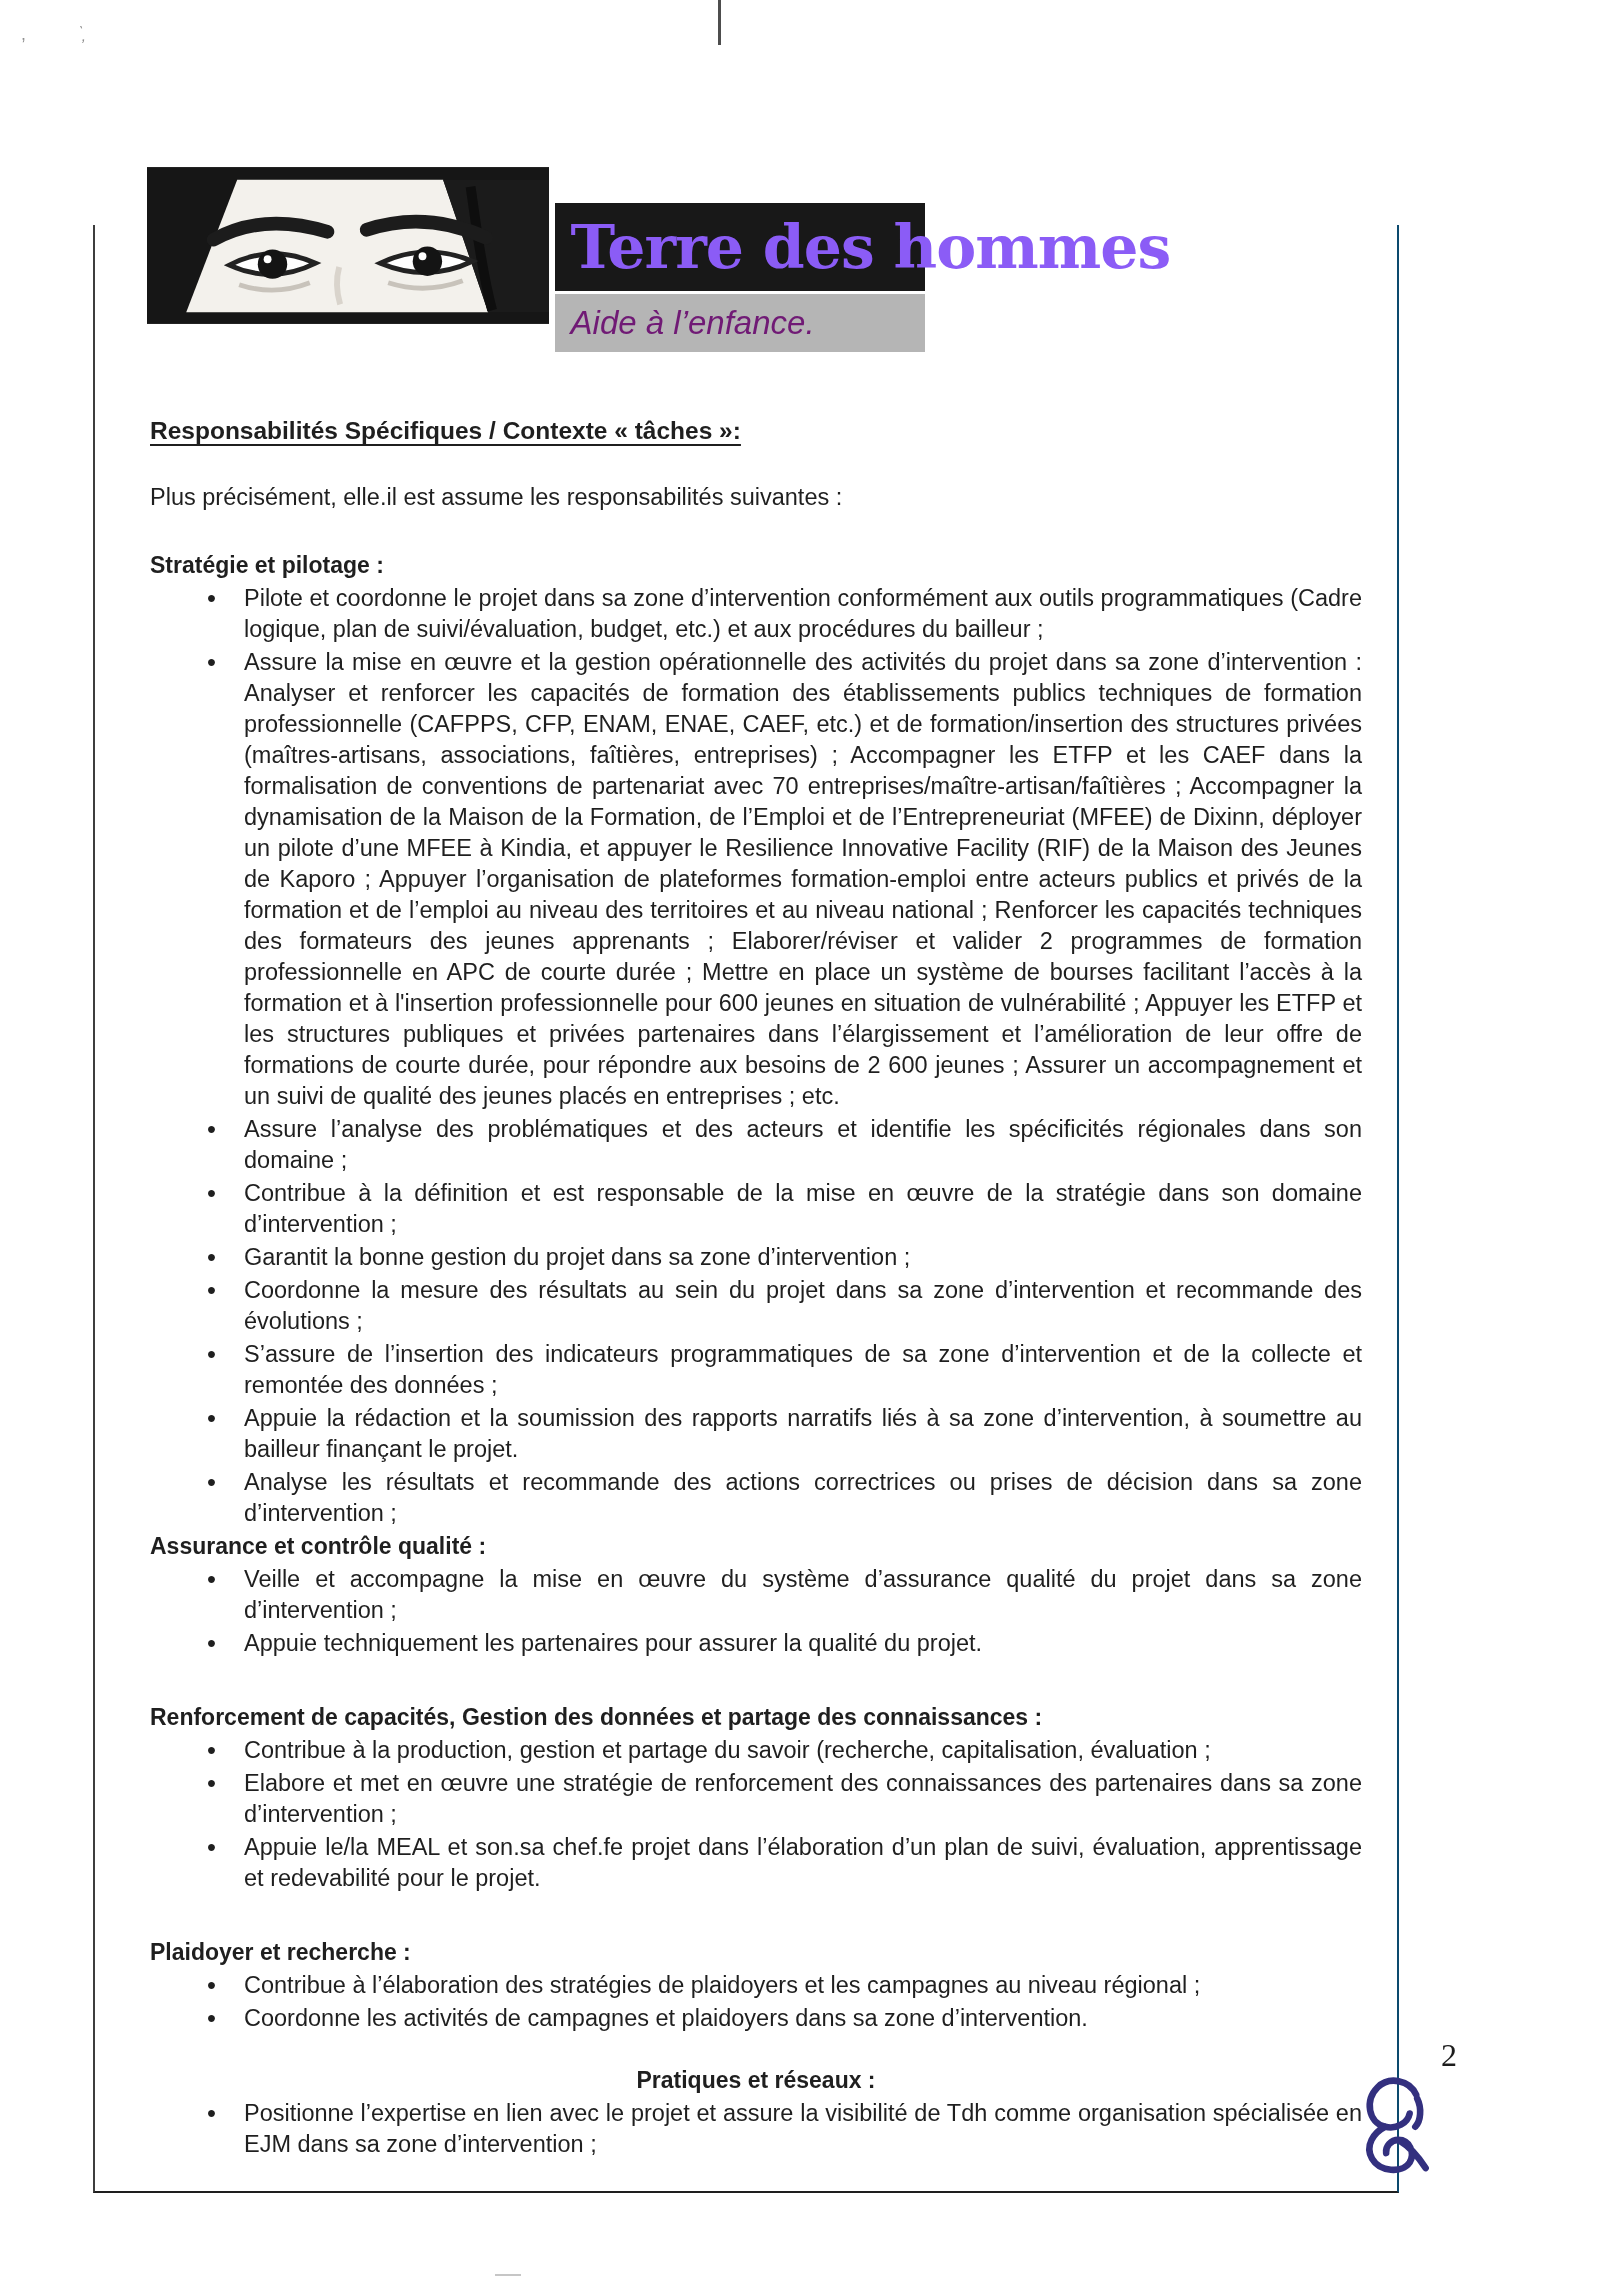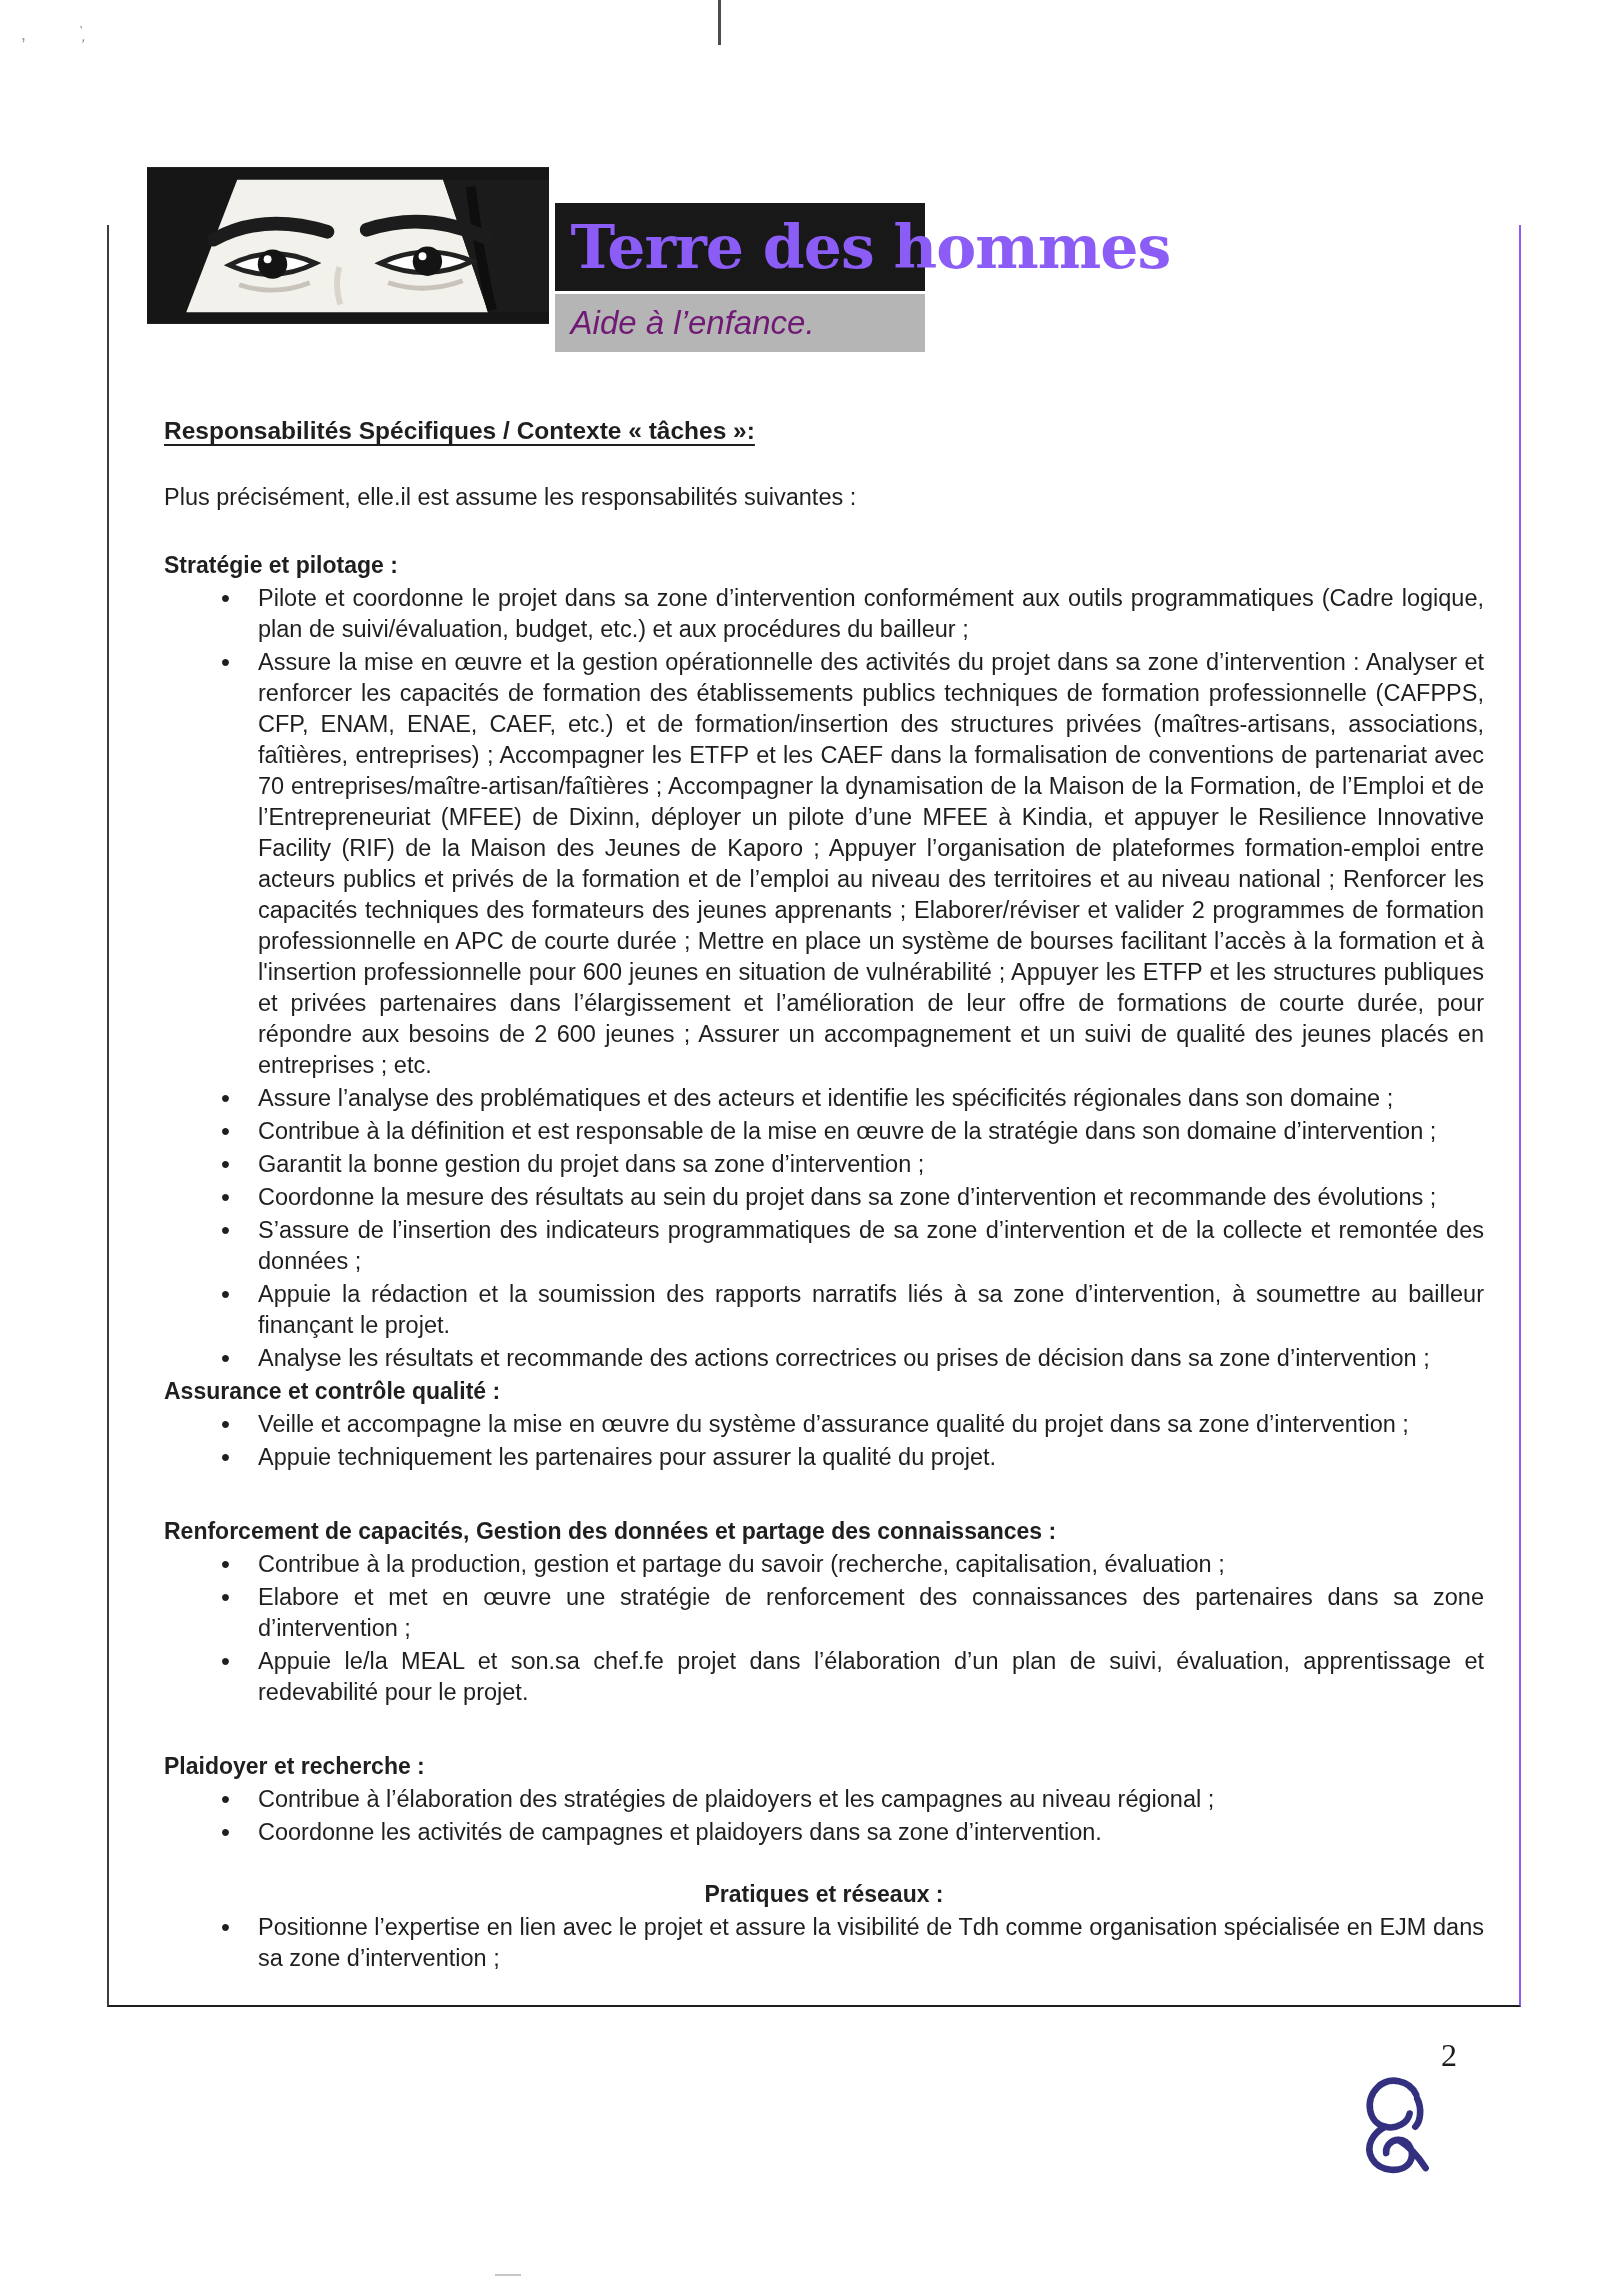--- a/index.html
+++ b/index.html
@@ -67,24 +67,24 @@
     font-size: 33px;
     line-height: 1;
     padding: 11.8px 9.8px 12.7px 15.7px;
     white-space: nowrap;
     font-style: italic;
   }
 
   
   .content-box {
     position: absolute;
-    left: 107px; top: 225px;
-    width: 1414px;
+    left: 93px; top: 225px;
+    width: 1306px;
     border-left: 2px solid #3d3d3d;
-    border-right: 2px solid #8b5cf6;
+    border-right: 2px solid #0c4a6e;
     border-bottom: 2.9px solid #1e1e1e;
     box-sizing: border-box;
     padding: 192px 35px 29px 55px;
   }
   .doc-heading {
     margin: 0 0 39px 0;
     font-size: 24.5px;
     font-weight: bold;
     text-decoration: underline;
     text-underline-offset: 4.9px;

